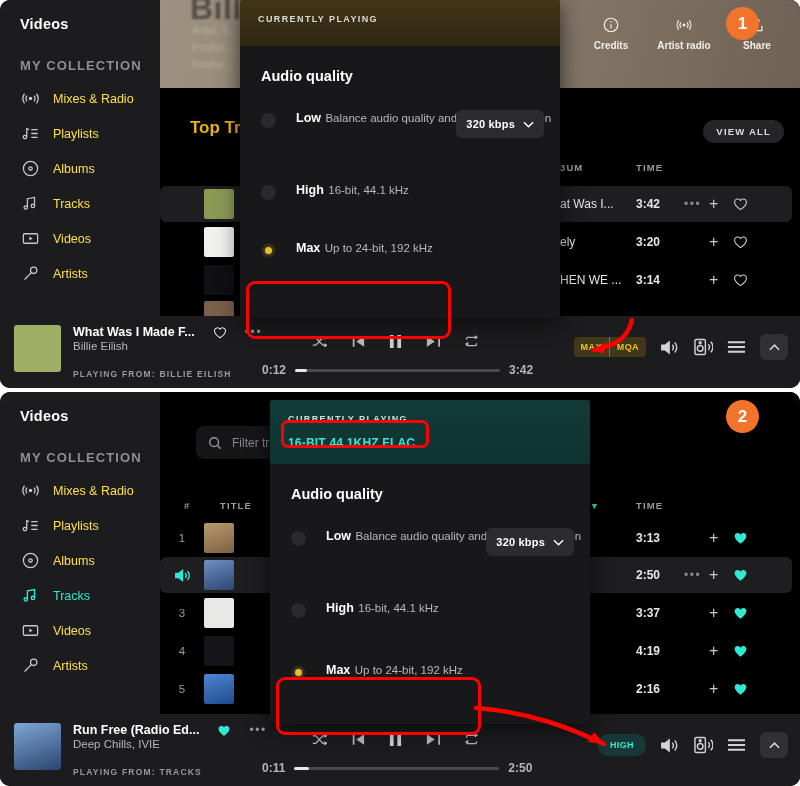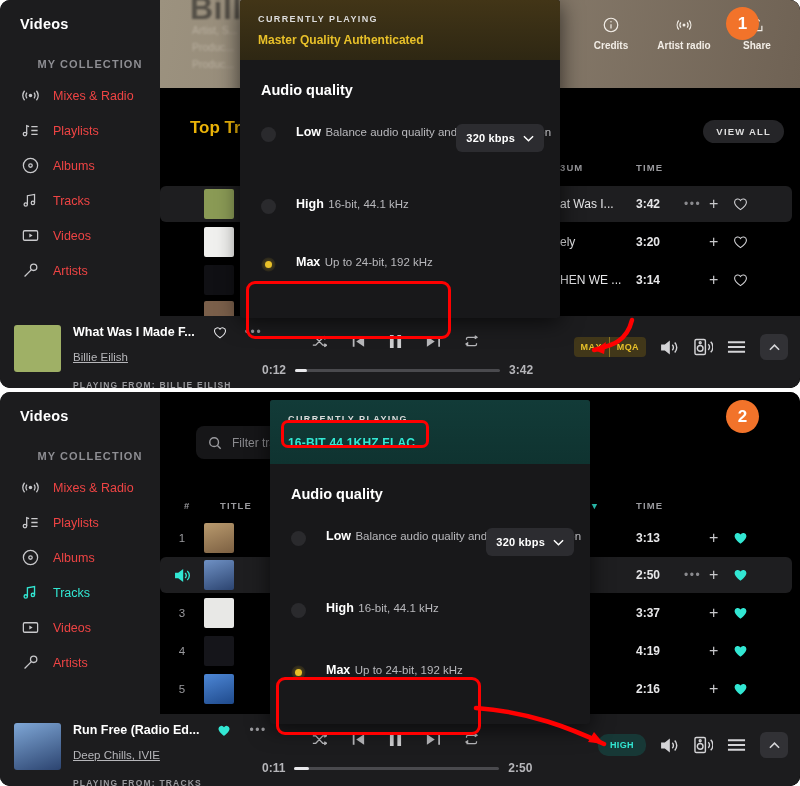--- a/index.html
+++ b/index.html
@@ -29,27 +29,27 @@
     background: #1c1c1e;
     padding-top: 6px;
     z-index: 5;
   }
   #panel2 .sidebar { background:#1c1c1e; }
   .sidebar-title {
     color: #fff; font-size: 14.5px; font-weight: bold;
     padding: 10px 0 0 20px; letter-spacing: .2px;
   }
   .sidebar-section {
-    color: #8e8e93; font-size: 11px; font-weight: bold;
-    letter-spacing: 1.1px; padding: 26px 0 8px 20px; text-align: center;
+    color: #8e8e93; font-size: 13px; font-weight: bold;
+    letter-spacing: 1.1px; padding: 26px 0 8px 20px;
   }
   .nav-item {
     display: flex; align-items: center; gap: 13px;
     height: 35px; padding-left: 21px;
-    color: #ef4444; font-size: 12.5px;
+    color: #fde047; font-size: 12.5px;
   }
   .nav-item.active { color: #32e7d3; }
   .nav-ico { width: 19px; height: 19px; flex: 0 0 19px; display:flex; align-items:center; justify-content:center; }
   .nav-ico svg { width: 19px; height: 19px; display:block; }
 
   
   .content { position: absolute; left: 160px; right: 0; top: 0; bottom: 0; background:#000; }
 
   
   .hero {
@@ -170,21 +170,21 @@
   .nowbar {
     position:absolute; left:0; right:0; bottom:0; height: 72px;
     background:#1c1c1e; border-radius: 0 0 10px 10px; z-index: 30;
   }
   .np-left { position:absolute; left: 14px; top: 9px; display:flex; gap: 12px; }
   .np-art { width: 47px; height: 47px; border-radius: 3px; flex:0 0 47px; }
   .np-t1 { display:flex; align-items:center; gap: 18px; }
   .np-name { color:#fff; font-size: 12.5px; font-weight:bold; white-space:nowrap; }
   .np-hrt svg { width:14px; height:13px; display:block; }
   .np-dots { color:#9a9a9e; letter-spacing: 1.6px; font-size: 12px; }
-  .np-artist { color:#b6b6ba; font-size: 11.5px; margin-top: 12px; text-decoration: underline; }
+  .np-artist { color:#b6b6ba; font-size: 11.5px; margin-top: 1px; }
   .np-from { color:#9a9a9e; font-size: 8.5px; font-weight:bold; letter-spacing: 1.2px; margin-top: 17px; }
 
   .np-ctrls { position:absolute; left: 312px; top: 18px; display:flex; align-items:center; gap: 24px; }
   .np-ctrls svg { display:block; opacity:.88; }
 
   .np-prog { position:absolute; left: 262px; bottom: 11px; display:flex; align-items:center; gap: 9px; }
   .np-time { color:#b6b6ba; font-size: 12px; font-weight:bold; }
   .np-track { width: 205px; height: 3px; background:#4a4a4e; border-radius: 2px; position:relative; }
   .np-fill { position:absolute; left:0; top:0; height:3px; background:#e9e9ec; border-radius:2px; }
 
@@ -375,21 +375,20 @@
 
         <div class="trow" style="top:298px">
           <span class="num"></span>
           <span class="art" style="background:#7a5f4a"></span>
         </div>
       </div>
 
       <div class="popup" style="left:240px; top:0; height:318px;">
         <div class="popup-head gold">
           <div class="ph-label">CURRENTLY PLAYING</div>
-          <div class="ph-value-gold">Master Quality Authenticated</div>
         </div>
         <div class="popup-title">Audio quality</div>
 
         <div class="qrow">
           <span class="radio"></span>
           <span class="qtext">
             <span class="qname">Low</span>
             <span class="qdesc">Balance audio quality and data consumption</span>
           </span>
           <span class="kbps">

